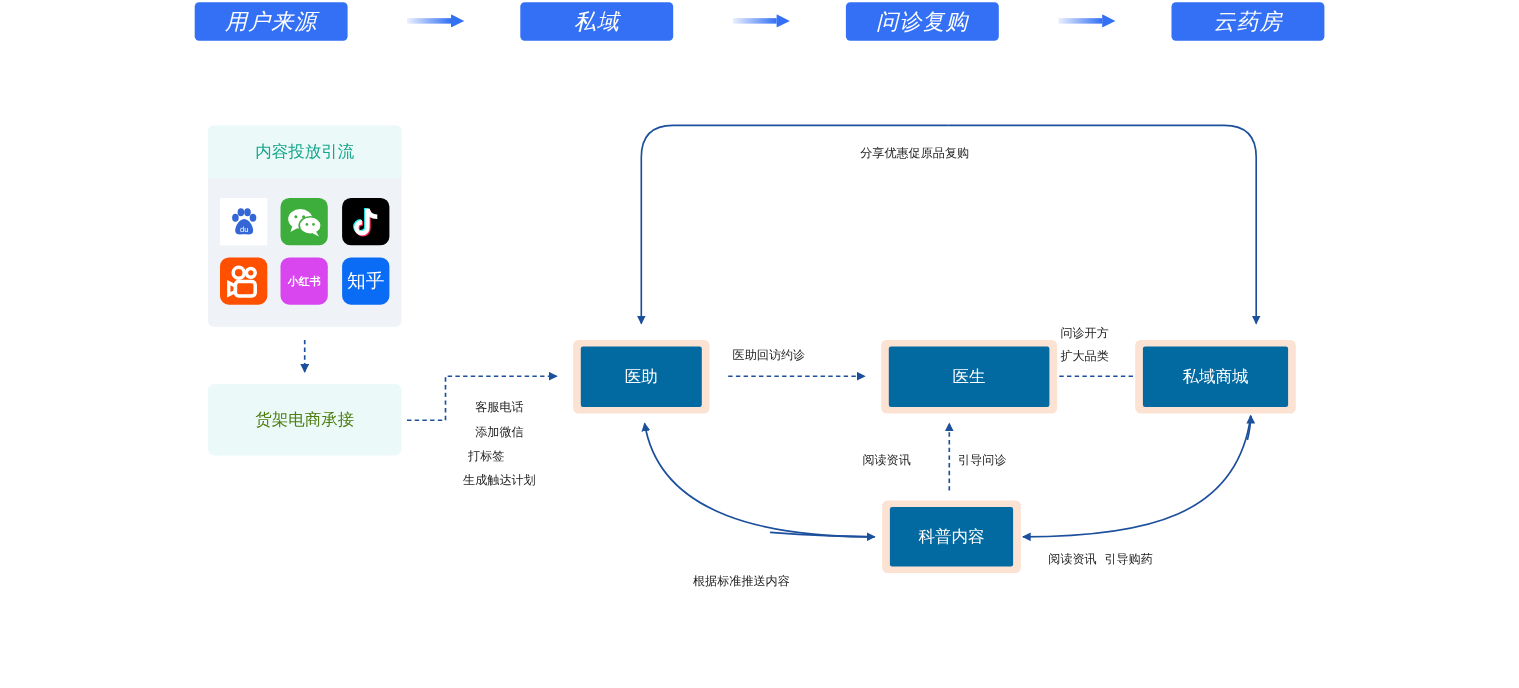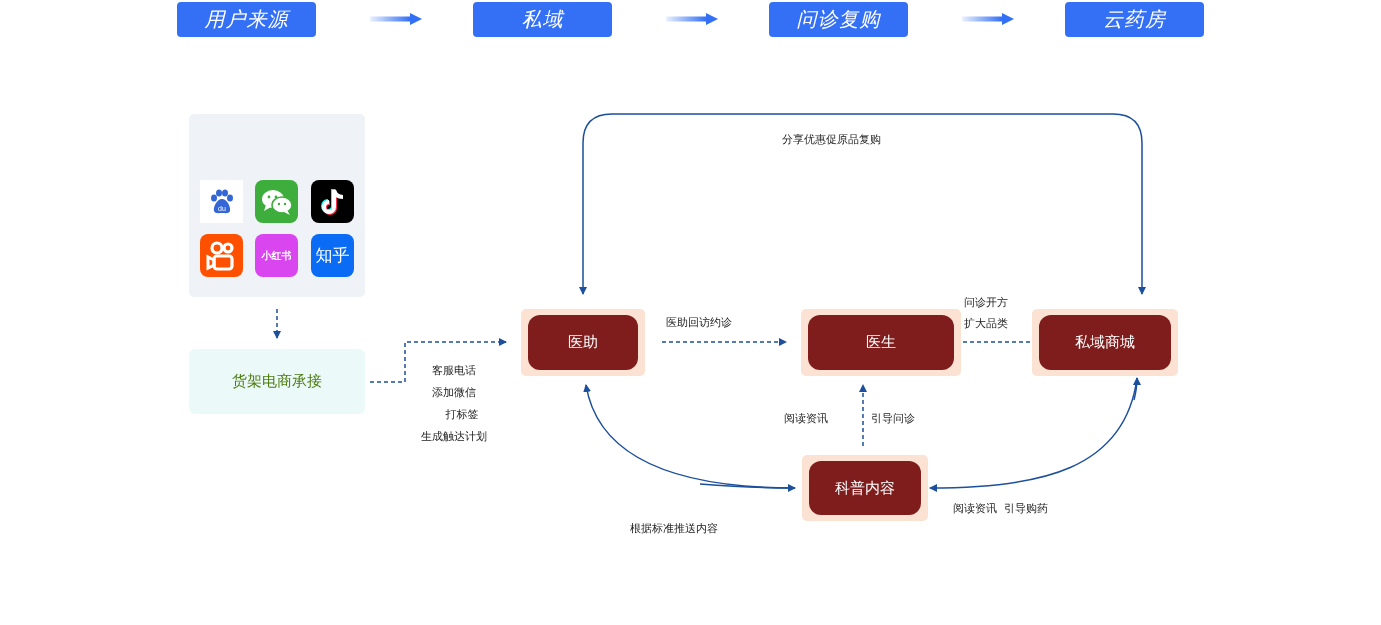--- a/index.html
+++ b/index.html
@@ -4,21 +4,21 @@
 <style>
   html,body{margin:0;padding:0;background:#ffffff;}
   body{width:1381px;height:625px;position:relative;overflow:hidden;font-family:"DejaVu Sans","Liberation Sans",sans-serif;}
   .stage{position:absolute;top:2px;height:35px;width:139px;background:#3370f5;border-radius:4px;color:#fff;font-size:20px;display:flex;align-items:center;justify-content:center;letter-spacing:1px;font-style:italic;}
   .stage-arrow{position:absolute;top:13px;width:52px;height:12px;}
   .panel{position:absolute;left:189px;top:114px;width:176px;height:183px;background:#eff3f7;border-radius:5px;overflow:hidden;}
   .panel-head{height:48px;background:#ebfaf9;color:#14a58a;font-size:15px;display:flex;align-items:center;justify-content:center;}
   .app{position:absolute;width:43px;height:43px;border-radius:8px;display:flex;align-items:center;justify-content:center;}
   .shelf{position:absolute;left:189px;top:349px;width:176px;height:65px;background:#ebfaf9;border-radius:6px;color:#4d7c0f;font-size:15px;display:flex;align-items:center;justify-content:center;}
   .node-wrap{position:absolute;background:#fce2d2;border-radius:5px;}
-  .node{position:absolute;left:7px;top:6px;right:7px;bottom:6px;background:#7f1d1d;border-radius:12px;color:#fff;font-size:15px;display:flex;align-items:center;justify-content:center;}
+  .node{position:absolute;left:7px;top:6px;right:7px;bottom:6px;background:#0369a1;border-radius:2px;color:#fff;font-size:15px;display:flex;align-items:center;justify-content:center;}
   .lbl{position:absolute;color:#222;font-size:11px;white-space:nowrap;line-height:21px;}
   svg.flow{position:absolute;left:0;top:0;}
 </style>
 </head>
 <body>
 
 <div class="stage" style="left:177px;">
     <span>用户来源</span>
   </div>
 <div class="stage" style="left:473px;">
@@ -44,20 +44,21 @@
 <svg class="stage-arrow" style="left:666px;" viewBox="0 0 52 12">
   <rect x="0" y="3.5" width="40" height="5" fill="url(#ga)"></rect>
     <polygon points="40,0 52,6 40,12" fill="#3370f5"></polygon>
 </svg>
 <svg class="stage-arrow" style="left:962px;" viewBox="0 0 52 12">
   <rect x="0" y="3.5" width="40" height="5" fill="url(#ga)"></rect>
     <polygon points="40,0 52,6 40,12" fill="#3370f5"></polygon>
 </svg>
 
 <div class="panel">
+  <div class="panel-head">内容投放引流</div>
   <div class="app" style="left:11px;top:66px;background:#fff;border-radius:0;">
     <svg width="30" height="30" viewBox="0 0 30 30">
       <ellipse cx="7" cy="11" rx="3" ry="3.6" fill="#3566d6"></ellipse>
         <ellipse cx="12" cy="6" rx="3" ry="3.6" fill="#3566d6"></ellipse>
       <ellipse cx="18" cy="6" rx="3" ry="3.6" fill="#3566d6"></ellipse>
         <ellipse cx="23" cy="11" rx="3" ry="3.6" fill="#3566d6"></ellipse>
       <path d="M15 12 C10 12 6 20 7 24 C8 27 12 26 15 26 C18 26 22 27 23 24 C24 20 20 12 15 12Z" fill="#3566d6"></path>
       <text x="15" y="24" font-size="7" fill="#fff" text-anchor="middle" font-family="Liberation Sans, sans-serif">du</text>
     </svg>
   </div>
@@ -140,18 +141,18 @@
 <div class="node-wrap" style="left:802px;top:455px;width:126px;height:66px;">
   <div class="node">科普内容</div>
 </div>
 
 <div class="lbl" style="left:782px;top:129px;">分享优惠促原品复购</div>
 <div class="lbl" style="left:666px;top:312px;">医助回访约诊</div>
 <div class="lbl" style="left:964px;top:292px;">问诊开方</div>
 <div class="lbl" style="left:964px;top:313px;">扩大品类</div>
 <div class="lbl" style="left:400px;top:360px;width:108px;text-align:center;">客服电话</div>
 <div class="lbl" style="left:400px;top:382px;width:108px;text-align:center;">添加微信</div>
-<div class="lbl" style="left:408px;top:404px;width:108px;text-align:center;">打标签</div>
+<div class="lbl" style="left:388px;top:404px;width:108px;text-align:center;">打标签</div>
 <div class="lbl" style="left:400px;top:426px;width:108px;text-align:center;">生成触达计划</div>
 <div class="lbl" style="left:784px;top:408px;">阅读资讯</div>
 <div class="lbl" style="left:871px;top:408px;">引导问诊</div>
 <div class="lbl" style="left:630px;top:498px;margin-top:20px;">根据标准推送内容</div>
 <div class="lbl" style="left:953px;top:498px;white-space:pre;">阅读资讯  引导购药</div>
 
 </body></html>

